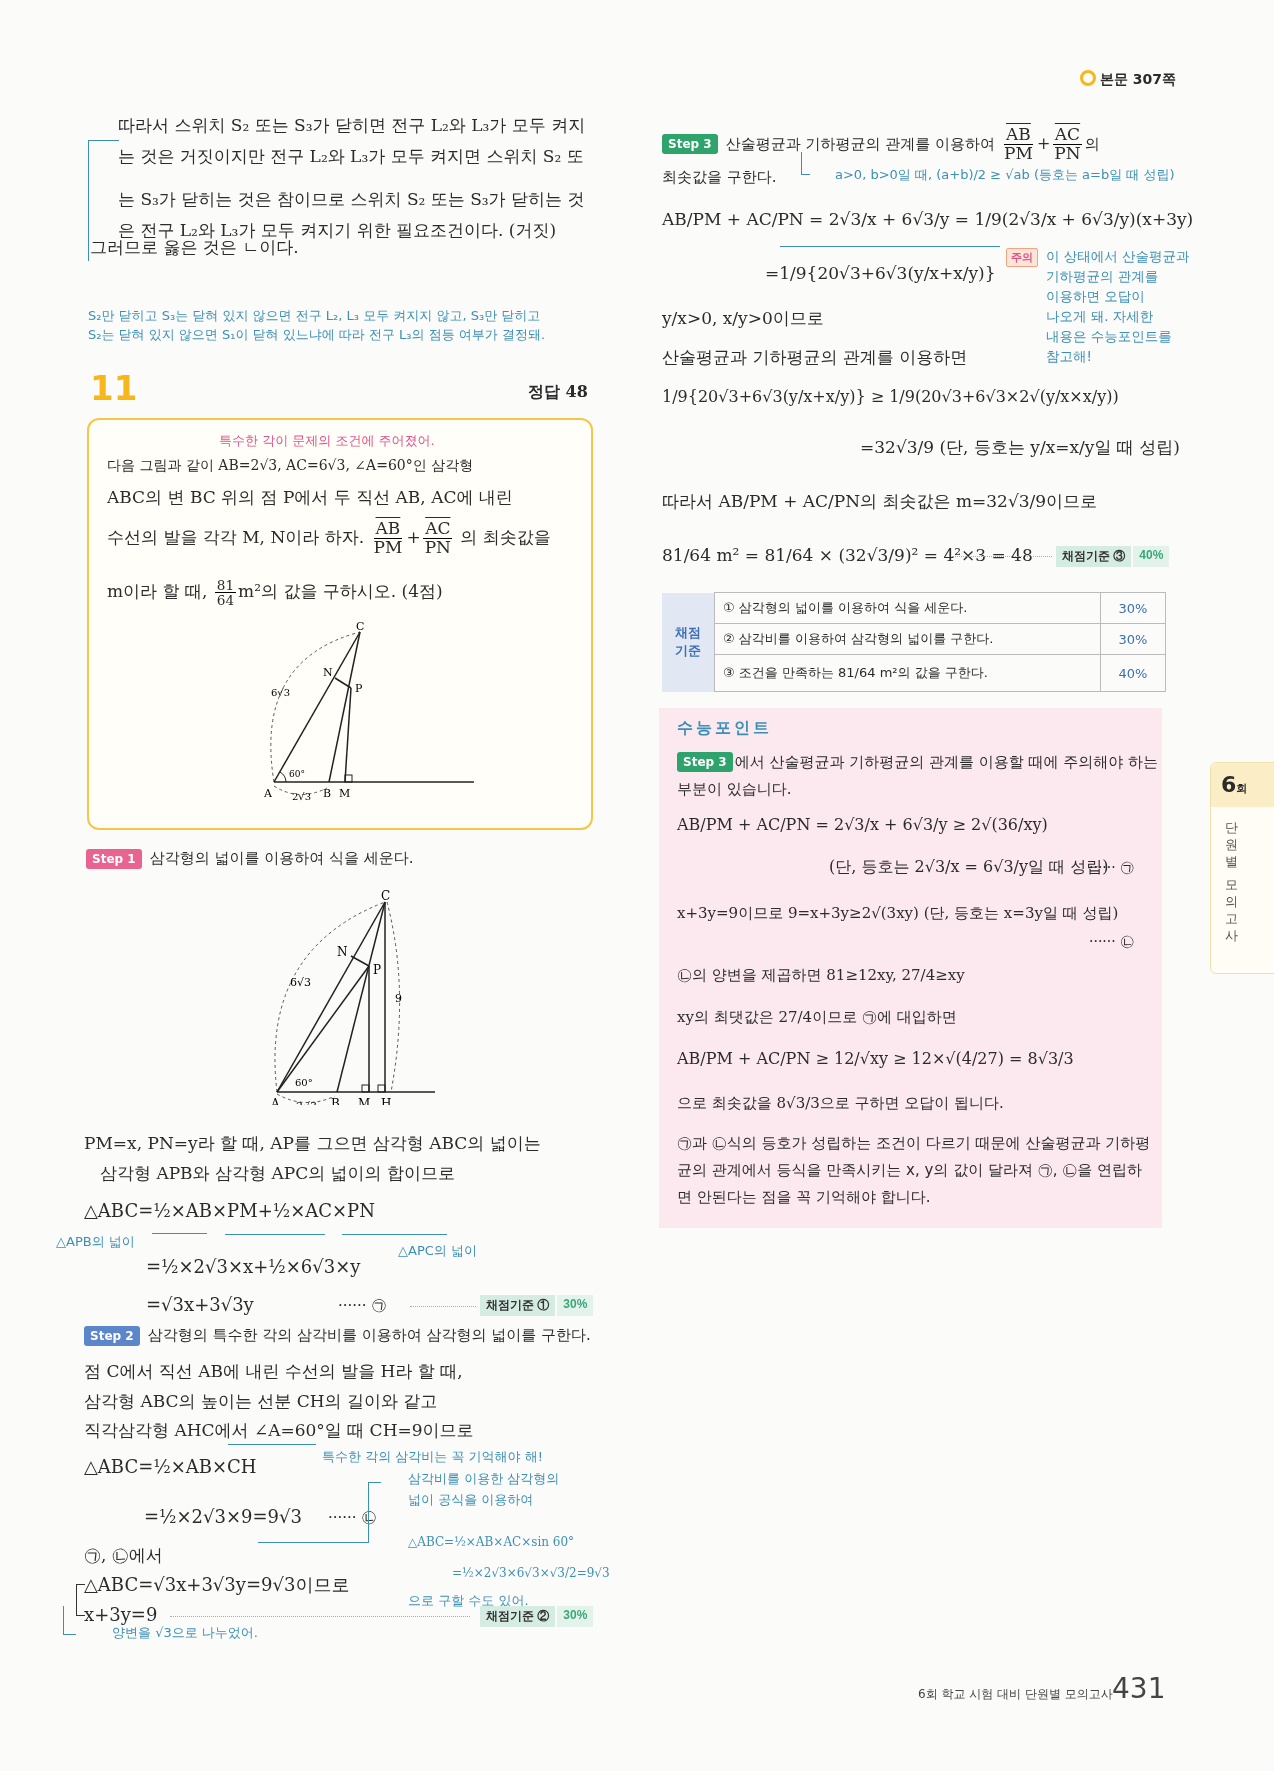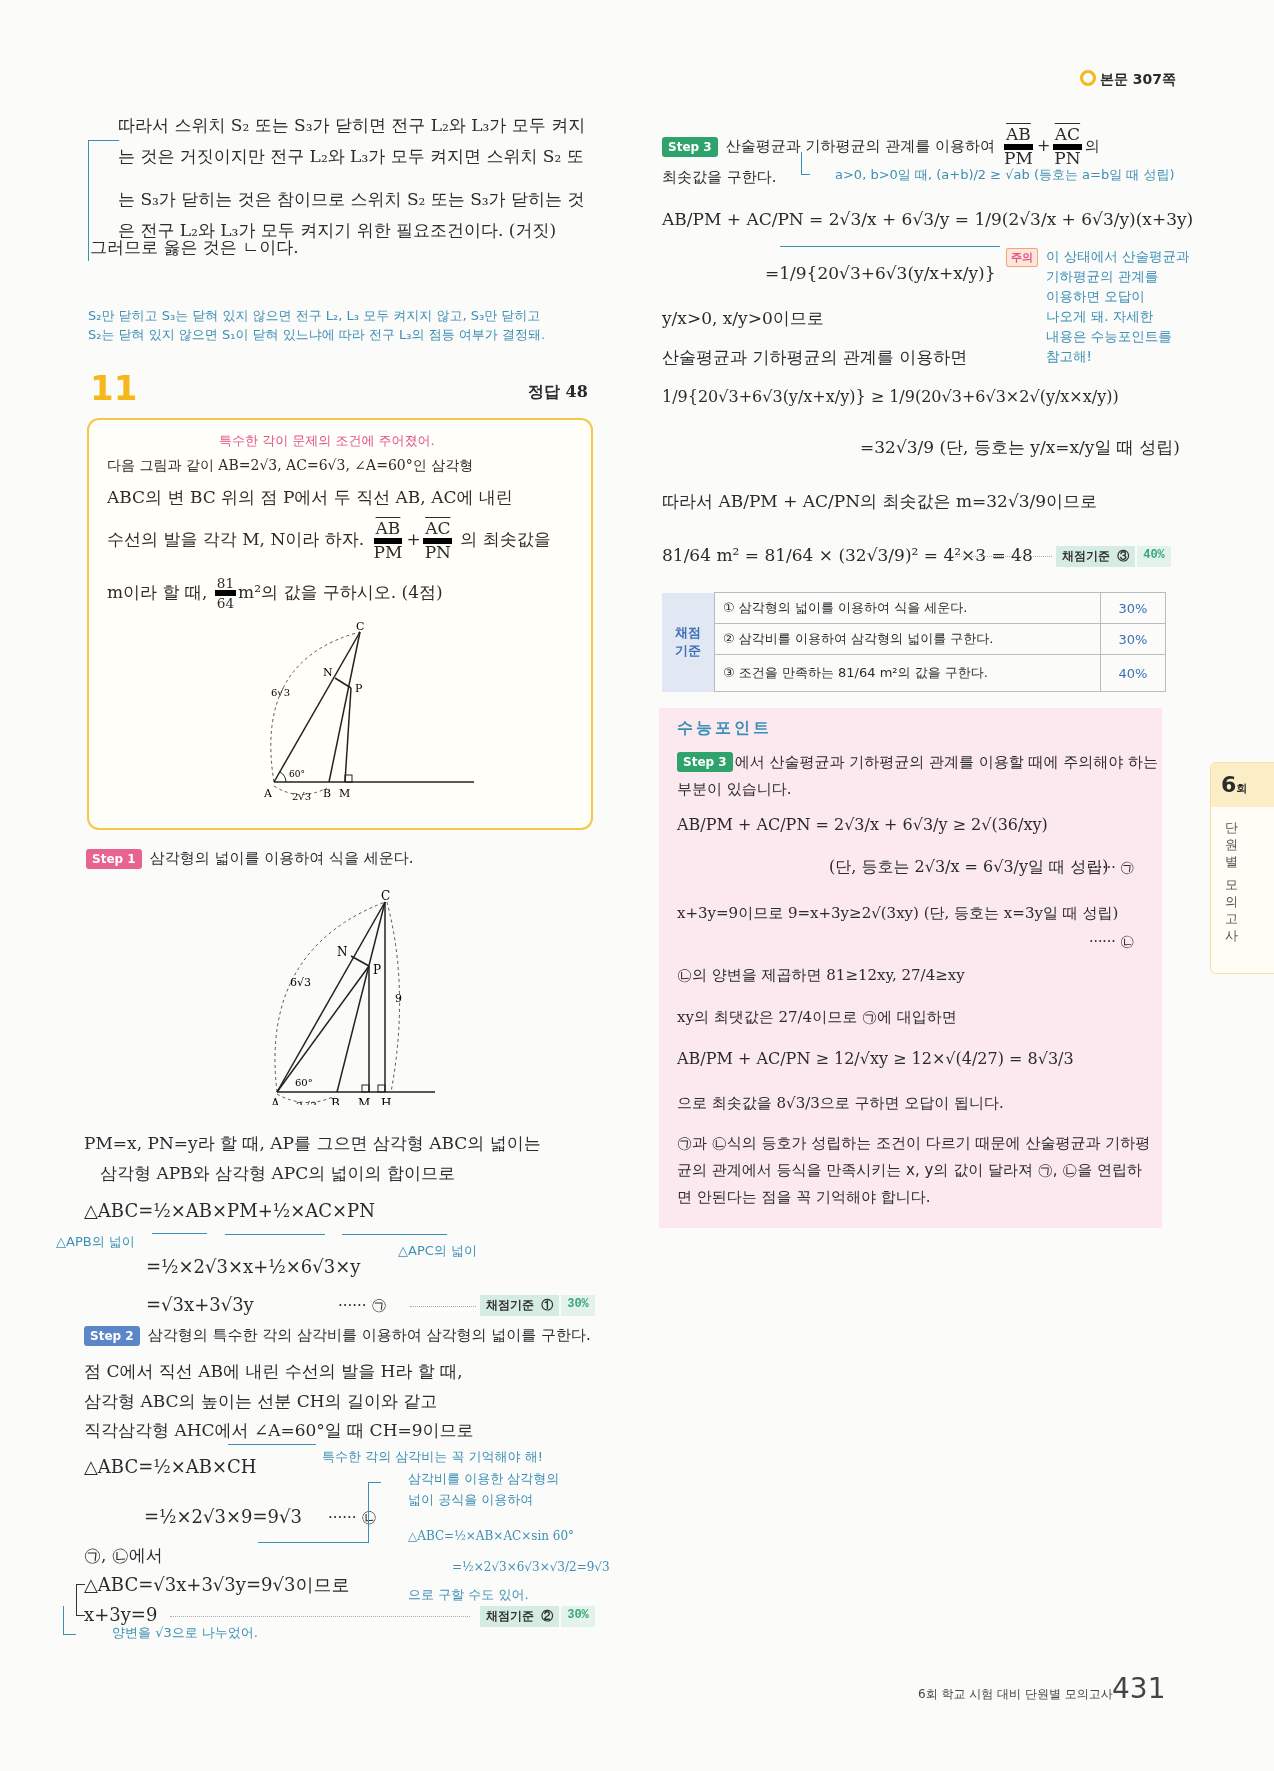--- a/index.html
+++ b/index.html
@@ -2,29 +2,29 @@
 <html><head>
 <meta charset="utf-8">
 <style>
   html,body{margin:0;padding:0;}
   body{width:1274px;height:1771px;background:#fbfbfa;position:relative;overflow:hidden;
        font-family:"DejaVu Serif","Liberation Serif",serif;color:#2b2b2b;}
   .sans{font-family:"DejaVu Sans","Liberation Sans",sans-serif;}
   .abs{position:absolute;}
   .ol{text-decoration:overline;}
   .frac{display:inline-flex;flex-direction:column;align-items:center;vertical-align:middle;line-height:1.05;margin:0 2px;}
-  .frac .n{border-bottom:6px solid #000000;padding:0 2px;}
+  .frac .n{border-bottom:1px solid #000000;padding:0 2px;}
   .frac .d{padding:0 2px;}
   .frac.small{font-size:0.8em;}
   .pink{color:#e0528a;}
   .note{font-family:"DejaVu Sans","Liberation Sans",sans-serif;color:#3c8fb5;font-size:13px;}
   .line{font-size:17px;line-height:30px;white-space:nowrap;}
   .step{display:inline-block;color:#fff;font-family:"DejaVu Sans","Liberation Sans",sans-serif;font-size:12px;font-weight:bold;padding:3px 6px;border-radius:3px;margin-right:8px;vertical-align:middle;}
   .step-title{font-family:"DejaVu Sans","Liberation Sans",sans-serif;font-size:15px;}
-  .tag{display:inline-flex;font-family:Liberation Mono, monospace;font-size:12px;font-weight:bold;}
+  .tag{display:inline-flex;font-family:Liberation Sans, sans-serif;font-size:12px;font-weight:bold;}
   .tag .l{background:#d5ece3;color:#333;padding:2px 6px;}
   .tag .r{background:#e3f3ec;color:#3aa876;padding:2px 6px;margin-left:2px;}
   .dots{border-bottom:1px dotted #aaa;display:inline-block;}
   .problem-box{border:2px solid #f6c64a;border-radius:12px;background:#fffef8;}
   .rubric{border-collapse:collapse;font-family:"DejaVu Sans","Liberation Sans",sans-serif;font-size:13px;}
   .rubric td{border:1px solid #bbb;padding:5px 8px;height:20px;}
   .rubric .hd{background:#e2e8f3;color:#3c6fb5;font-weight:bold;text-align:center;border:none;width:36px;}
   .rubric .pct{color:#3c6fb5;text-align:center;width:48px;}
   .csat{background:#fbe9ef;}
   .side-tab{border:1px solid #f2dfa8;border-radius:6px 0 0 6px;background:#fffdf6;}
@@ -152,21 +152,21 @@
 <div class="abs" style="left:228px;top:1444px;width:88px;border-top:1.5px solid #3c8fb5;"></div>
 <div class="abs note" style="left:322px;top:1448px;">특수한 각의 삼각비는 꼭 기억해야 해!</div>
 <div class="abs line" style="left:84px;top:1452px;font-size:18px;">△ABC=½×AB×CH</div>
 <div class="abs line" style="left:144px;top:1502px;font-size:18px;">=½×2√3×9=9√3</div>
 <div class="abs line" style="left:328px;top:1502px;font-size:15px;">······ ㉡</div>
 <div class="abs" style="left:258px;top:1530px;width:110px;height:12px;border-bottom:1.5px solid #3c8fb5;border-right:1.5px solid #3c8fb5;"></div>
 <div class="abs" style="left:368px;top:1482px;width:12px;height:60px;border-left:1.5px solid #3c8fb5;border-top:1.5px solid #3c8fb5;"></div>
 <div class="abs note" style="left:408px;top:1468px;line-height:21px;">
   <div>삼각비를 이용한 삼각형의</div>
   <div>넓이 공식을 이용하여</div>
-  <div style="font-family:'DejaVu Serif',serif;font-size:12px;margin-top:16px;">△ABC=½×AB×AC×sin 60°</div>
+  <div style="font-family:'DejaVu Serif',serif;font-size:12px;margin-top:22px;">△ABC=½×AB×AC×sin 60°</div>
   <div style="font-family:'DejaVu Serif',serif;font-size:12px;margin-left:44px;margin-top:10px;">=½×2√3×6√3×√3/2=9√3</div>
   <div style="margin-top:6px;">으로 구할 수도 있어.</div>
 </div>
 <div class="abs line" style="left:84px;top:1540px;">㉠, ㉡에서</div>
 <div class="abs line" style="left:84px;top:1570px;font-size:18px;">△ABC=√3x+3√3y=9√3이므로</div>
 <div class="abs line" style="left:84px;top:1600px;font-size:18px;">x+3y=9</div>
 <div class="abs" style="left:76px;top:1584px;width:8px;height:30px;border-left:1.5px solid #333;border-top:1.5px solid #333;border-bottom:1.5px solid #333;"></div>
 <div class="abs" style="left:63px;top:1606px;width:12px;height:28px;border-left:1.5px solid #3c8fb5;border-bottom:1.5px solid #3c8fb5;"></div>
 <div class="abs note" style="left:112px;top:1624px;">양변을 √3으로 나누었어.</div>
 <div class="abs dots" style="left:170px;top:1616px;width:300px;"></div>

